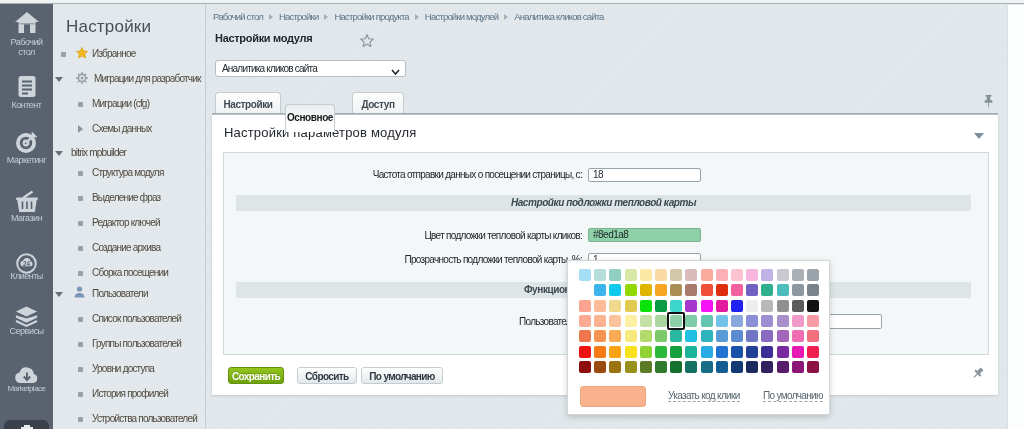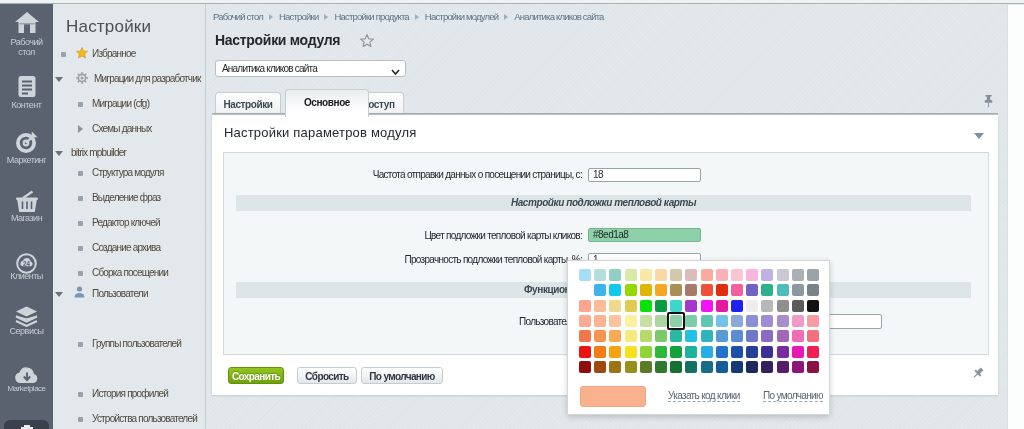--- a/index.html
+++ b/index.html
@@ -24,29 +24,29 @@
 #menu h1 { position:absolute; left:13px; top:12.5px; font-size:17px; font-weight:400; color:#4a4f54; letter-spacing:0.2px; }
 .mi { position:absolute; left:0; width:153px; height:16px; font-size:10px; letter-spacing:-0.8px; color:#50493f; white-space:nowrap; }
 .mi .txt { position:absolute; top:2px; }
 .bullet { position:absolute; width:5px; height:5px; background:#9aa2a8; border-radius:1px; top:6px; }
 .tri-d { position:absolute; width:0; height:0; border-left:4px solid transparent; border-right:4px solid transparent; border-top:5px solid #6a7076; top:6px; }
 .tri-r { position:absolute; width:0; height:0; border-top:4px solid transparent; border-bottom:4px solid transparent; border-left:5px solid #8d949a; top:4px; }
 
 
 #bc { left:213px; top:11px; font-size:9.5px; letter-spacing:-0.8px; color:#5a7389; white-space:nowrap; }
 #bc .sep { display:inline-block; width:0; height:0; border-left:4px solid #9fb0ba; border-top:3px solid transparent; border-bottom:3px solid transparent; margin:0 6px; letter-spacing:0; }
-#title { left:215px; top:32px; font-size:14px; font-weight:700; color:#23282e; letter-spacing:-0.3px; }
+#title { left:215px; top:32px; font-size:11px; font-weight:700; color:#23282e; letter-spacing:-0.3px; }
 #star { left:360px; top:33px; }
 #seldd { left:215px; top:60px; width:191px; height:17px; background:#fff; border:1px solid #b6bfc4; border-radius:3px; font-size:10px; letter-spacing:-0.8px; color:#1d2429; line-height:15px; padding-left:6px; }
 #seldd .chev { position:absolute; right:7px; top:4px; width:7px; height:7px; }
 
 
 .tab { position:absolute; border:1px solid #c6cdd1; border-bottom:none; border-radius:4px 4px 0 0; font-size:10px; letter-spacing:-0.42px; font-weight:700; color:#3f4a52; text-align:center; background:linear-gradient(#fdfdfd,#eef1f2); }
 #tab1 { left:215px; top:92px; width:66px; height:23px; line-height:23px; }
-#tab2 { left:285px; top:89px; width:84px; height:28px; line-height:26px; color:#16181a; background:linear-gradient(#e9edee,#ffffff 80%); z-index:3; }
+#tab2 { left:285px; top:104px; width:50px; height:28px; line-height:26px; color:#16181a; background:linear-gradient(#e9edee,#ffffff 80%); z-index:3; }
 #tab3 { left:352px; top:92px; width:52px; height:23px; line-height:23px; }
 #tabline { left:212px; top:113px; width:786px; height:2px; background:linear-gradient(#9aa4a8,#c2cbce); z-index:2; }
 
 #pin-top { left:984px; top:94px; }
 #pin-bot { left:970px; top:366px; z-index:6; }
 
 
 #panel { left:212px; top:115px; width:786px; height:280px; background:#fff; z-index:1; box-shadow:0 1px 2px rgba(90,110,120,0.25); }
 #phead { position:absolute; left:12px; top:10px; font-size:13px; letter-spacing:0.2px; color:#23282e; }
 #phead-arr { position:absolute; right:14px; top:18px; width:0; height:0; border-left:5px solid transparent; border-right:5px solid transparent; border-top:6px solid #7d909c; }
@@ -189,23 +189,31 @@
       <span class="txt" style="left:39px">Сборка посещении</span>
     </div>
     <div class="mi" style="top:281.5px">
       <span class="tri-d" style="left:2px"></span>
       <span style="position:absolute;left:21px;top:0px;width:11px;height:11px;"><svg width="11" height="12" viewBox="0 0 11 12">
           <circle cx="5.5" cy="3" r="2.6" fill="#7a96b4"></circle>
           <path d="M0.5 11.5 a5 4.5 0 0 1 10 0 Z" fill="#7a96b4"></path>
         </svg></span>
       <span class="txt" style="left:39px">Пользователи</span>
     </div>
+    <div class="mi" style="top:306.5px">
+      <span class="bullet" style="left:25px"></span>
+      <span class="txt" style="left:39px">Список пользователей</span>
+    </div>
     <div class="mi" style="top:331.5px">
       <span class="bullet" style="left:25px"></span>
       <span class="txt" style="left:39px">Группы пользователей</span>
+    </div>
+    <div class="mi" style="top:356.5px">
+      <span class="bullet" style="left:25px"></span>
+      <span class="txt" style="left:39px">Уровни доступа</span>
     </div>
     <div class="mi" style="top:381.5px">
       <span class="bullet" style="left:25px"></span>
       <span class="txt" style="left:39px">История профилей</span>
     </div>
     <div class="mi" style="top:406.5px">
       <span class="bullet" style="left:25px"></span>
       <span class="txt" style="left:39px">Устройства пользователей</span>
     </div>
   </div>

